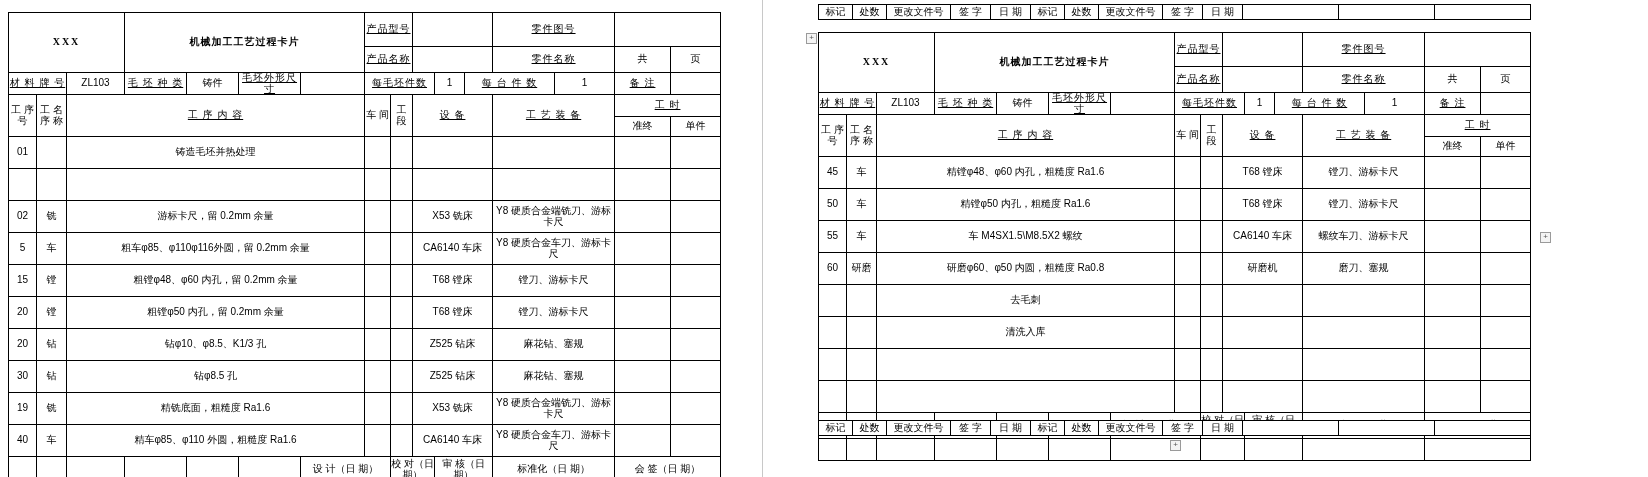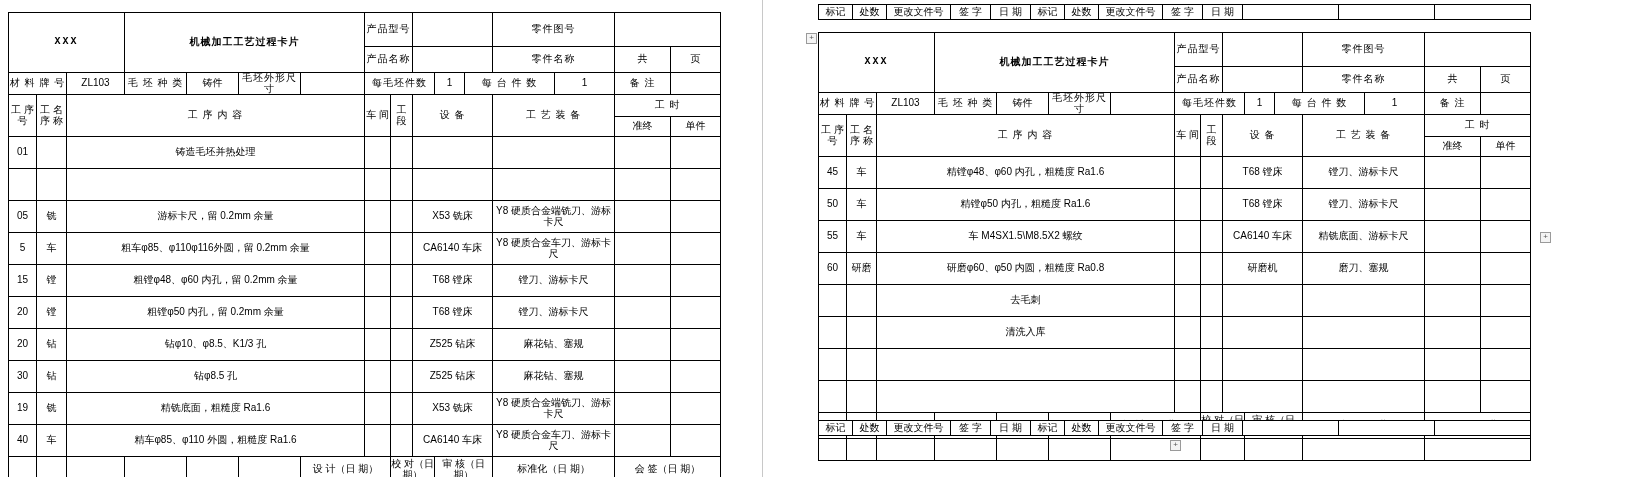--- a/index.html
+++ b/index.html
@@ -2,24 +2,24 @@
 <html><head>
 <meta charset="utf-8">
 <style>
   html,body{margin:0;padding:0;background:#ffffff;}
   body{width:1648px;height:477px;font-family:"Liberation Sans","DejaVu Sans",sans-serif;font-size:11px;color:#000;overflow:hidden;}
   .page{position:absolute;top:0;left:0;width:1648px;height:477px;}
   .sheet{position:absolute;background:#fff;}
   table.grid{border-collapse:collapse;table-layout:fixed;}
   table.grid td{border:1px solid #000;padding:0;text-align:center;vertical-align:middle;font-size:10px;line-height:1.05;}
   .title-big{font-family:"Liberation Serif","DejaVu Serif",serif;font-weight:bold;font-size:19px;letter-spacing:1px;}
-  .xxx{font-family:Liberation Mono, monospace;font-weight:bold;font-size:19px;letter-spacing:2px;margin-top:30px;}
+  .xxx{font-family:Liberation Serif, serif;font-weight:bold;font-size:19px;letter-spacing:2px;margin-top:30px;}
   .sm{font-size:9px;margin-left:22px;}
   .xs{font-size:8px;}
-  .lbl{font-size:9.5px;letter-spacing:1px;}
+  .lbl{font-size:9.5px;letter-spacing:1px;text-decoration:underline;}
   .left{text-align:left;padding-left:4px;}
   .handle{position:absolute;width:9px;height:9px;border:1px solid #9a9a9a;background:#f4f4f4;color:#555;font-size:8px;line-height:8px;text-align:center;}
   .vsep{position:absolute;background:#c8c8c8;}
   .spacer{font-size:0;line-height:0;}
 </style>
 </head>
 <body>
 
 <div class="page">
 
@@ -108,21 +108,21 @@
         <td></td>
         <td colspan="5" class="left"></td>
         <td></td>
         <td></td>
         <td colspan="3" class="sm"></td>
         <td colspan="2" class="sm"></td>
         <td></td>
         <td></td>
       </tr>
       <tr style="height:32px">
-        <td>05</td>
+        <td>02</td>
         <td>铣</td>
         <td colspan="5" class="left">游标卡尺，留 0.2mm 余量</td>
         <td></td>
         <td></td>
         <td colspan="3" class="sm">X53 铣床</td>
         <td colspan="2" class="sm">Y8 硬质合金端铣刀、游标卡尺</td>
         <td></td>
         <td></td>
       </tr>
       <tr style="height:32px">
@@ -350,21 +350,21 @@
         <td></td>
         <td></td>
       </tr>
       <tr style="height:32px">
         <td>55</td>
         <td>车</td>
         <td colspan="5">车 M4SX1.5\M8.5X2 螺纹</td>
         <td></td>
         <td></td>
         <td colspan="3" class="sm">CA6140 车床</td>
-        <td colspan="2" class="sm">精铣底面、游标卡尺</td>
+        <td colspan="2" class="sm">螺纹车刀、游标卡尺</td>
         <td></td>
         <td></td>
       </tr>
       <tr style="height:32px">
         <td>60</td>
         <td>研磨</td>
         <td colspan="5">研磨φ60、φ50 内圆，粗糙度 Ra0.8</td>
         <td></td>
         <td></td>
         <td colspan="3" class="sm">研磨机</td>

